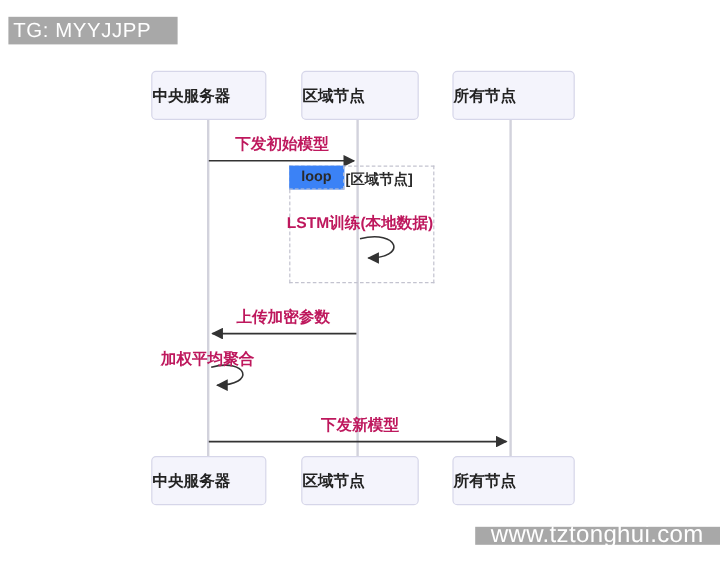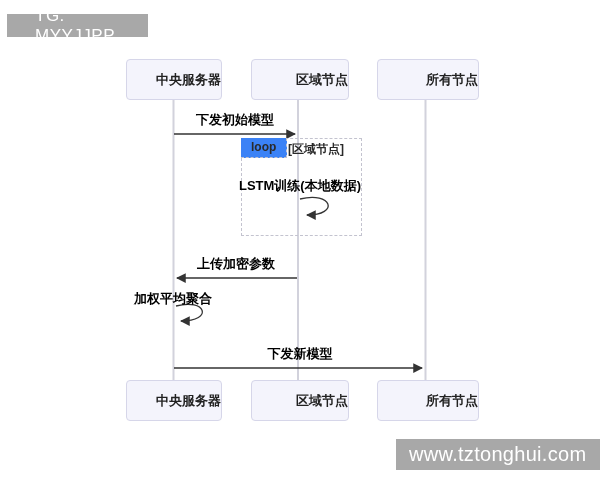--- a/index.html
+++ b/index.html
@@ -22,55 +22,55 @@
     background: #a8a8a8;
     color: #ffffff;
     display: flex;
     align-items: center;
     box-sizing: border-box;
   }
   .badge-tg {
     left: 7px; top: 14px;
     width: 141px; height: 23px;
     font-size: 17px;
-    padding-left: 28px;
+    padding-left: 4px;
     letter-spacing: 0.5px;
   }
   .badge-watermark {
     left: 396px; top: 439px;
-    width: 204px; height: 31px;
+    width: 204px; height: 15px;
     font-size: 20px;
     padding-left: 13px;
     letter-spacing: 0.3px;
   }
 
   
   .actor-box {
     background: #f4f4fc;
     border: 1px solid #d6d6e9;
     border-radius: 4px;
     box-sizing: border-box;
     display: flex;
     align-items: center;
-    justify-content: flex-end;
+    justify-content: flex-start;
     font-size: 13px;
     font-weight: 600;
     color: #222222;
   }
   .a1 { left: 126px; width: 96px; }
   .a2 { left: 251px; width: 98px; }
   .a3 { left: 377px; width: 102px; }
   .row-top    { top: 59px;  height: 41px; }
   .row-bottom { top: 380px; height: 41px; }
 
   
   .msg-label {
     font-size: 13px;
     font-weight: 600;
-    color: #000000;
+    color: #be185d;
     text-align: center;
     width: 160px;
   }
 
   
   .loop-box {
     left: 241px; top: 138px;
     width: 121px; height: 98px;
     border: 1px dashed #c3c3cf;
     box-sizing: border-box;

